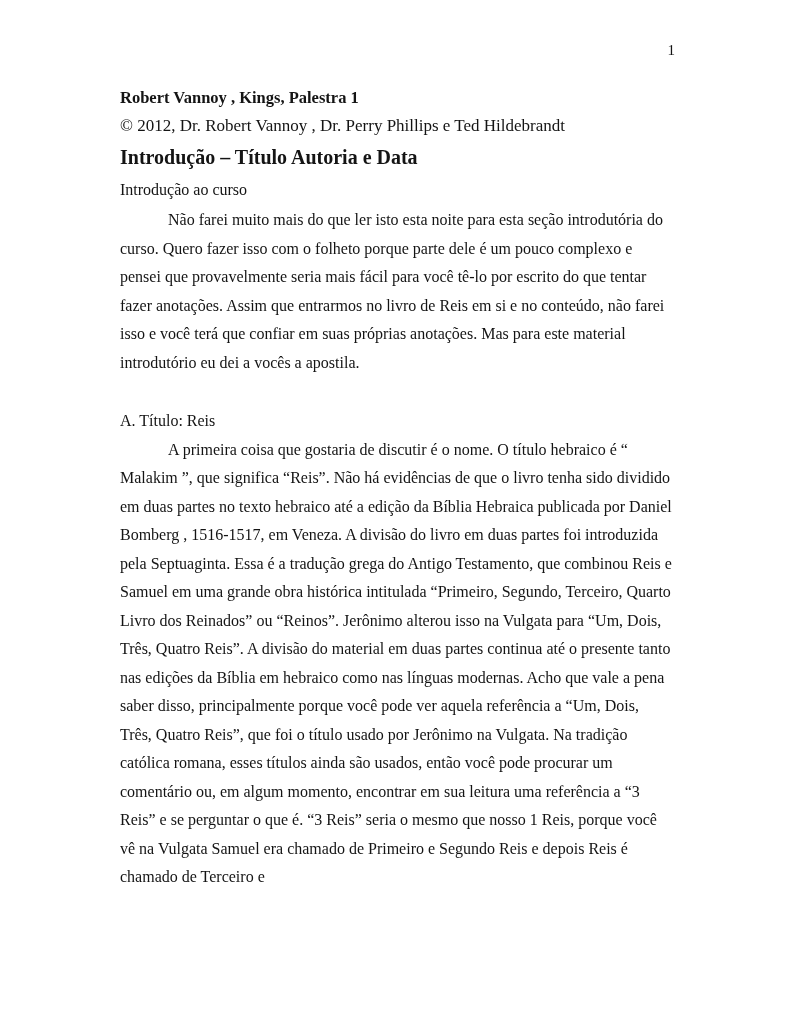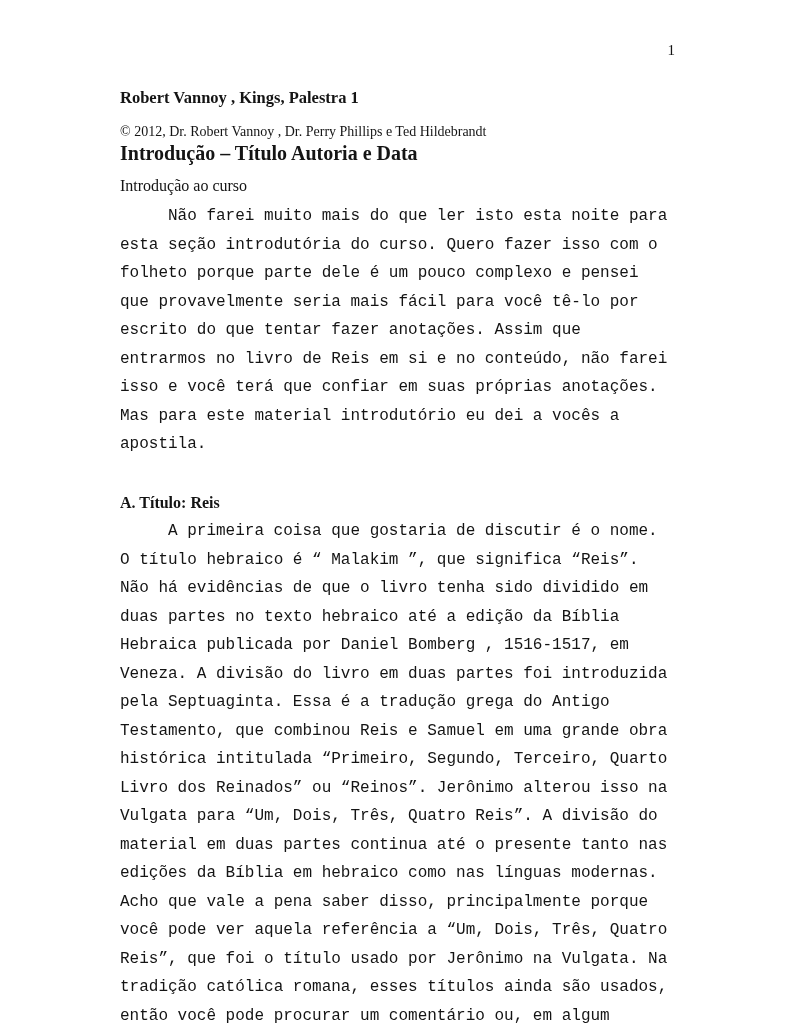--- a/index.html
+++ b/index.html
@@ -24,50 +24,48 @@
   .content {
     position: absolute;
     top: 87px;
     left: 120px;
     right: 117px;
   }
   .doc-title {
     font-size: 16.5px;
     font-weight: bold;
     line-height: 22px;
-    margin-bottom: 15px;
+    margin-bottom: 9px;
   }
   .copyright {
-    font-size: 14px;
+    font-size: 17px;
     line-height: 16px;
-    margin-bottom: 2px;
+    margin-bottom: 12px;
   }
   .doc-subtitle {
     font-size: 20px;
     font-weight: bold;
     line-height: 22px;
     margin-bottom: 11px;
   }
   .course-line {
     font-size: 16px;
     line-height: 22px;
     margin-bottom: 5px;
   }
   .para {
     font-size: 16px;
     line-height: 28.5px;
     text-indent: 48px;
     text-align: left;
-    font-family: Liberation Mono, monospace;
   }
   .section-heading-a {
     font-size: 16px;
     line-height: 28.5px;
     margin-top: 30px;
-    font-weight: bold;
   }
 </style>
 </head>
 <body>
 
 <div class="page">
 
   <div class="page-number">1</div>
 
   <div class="content">

